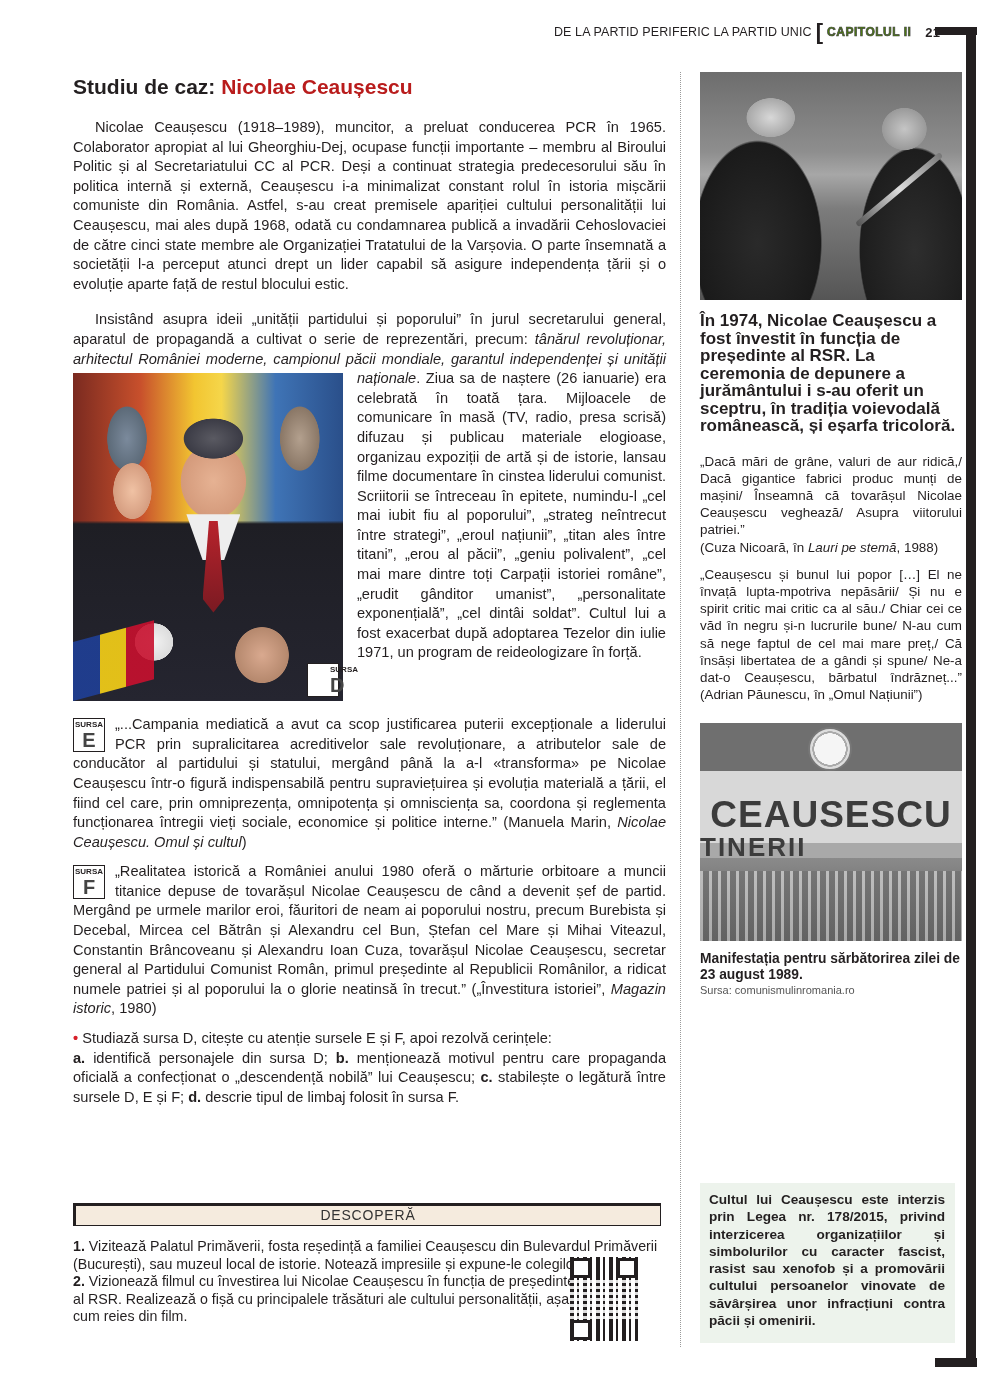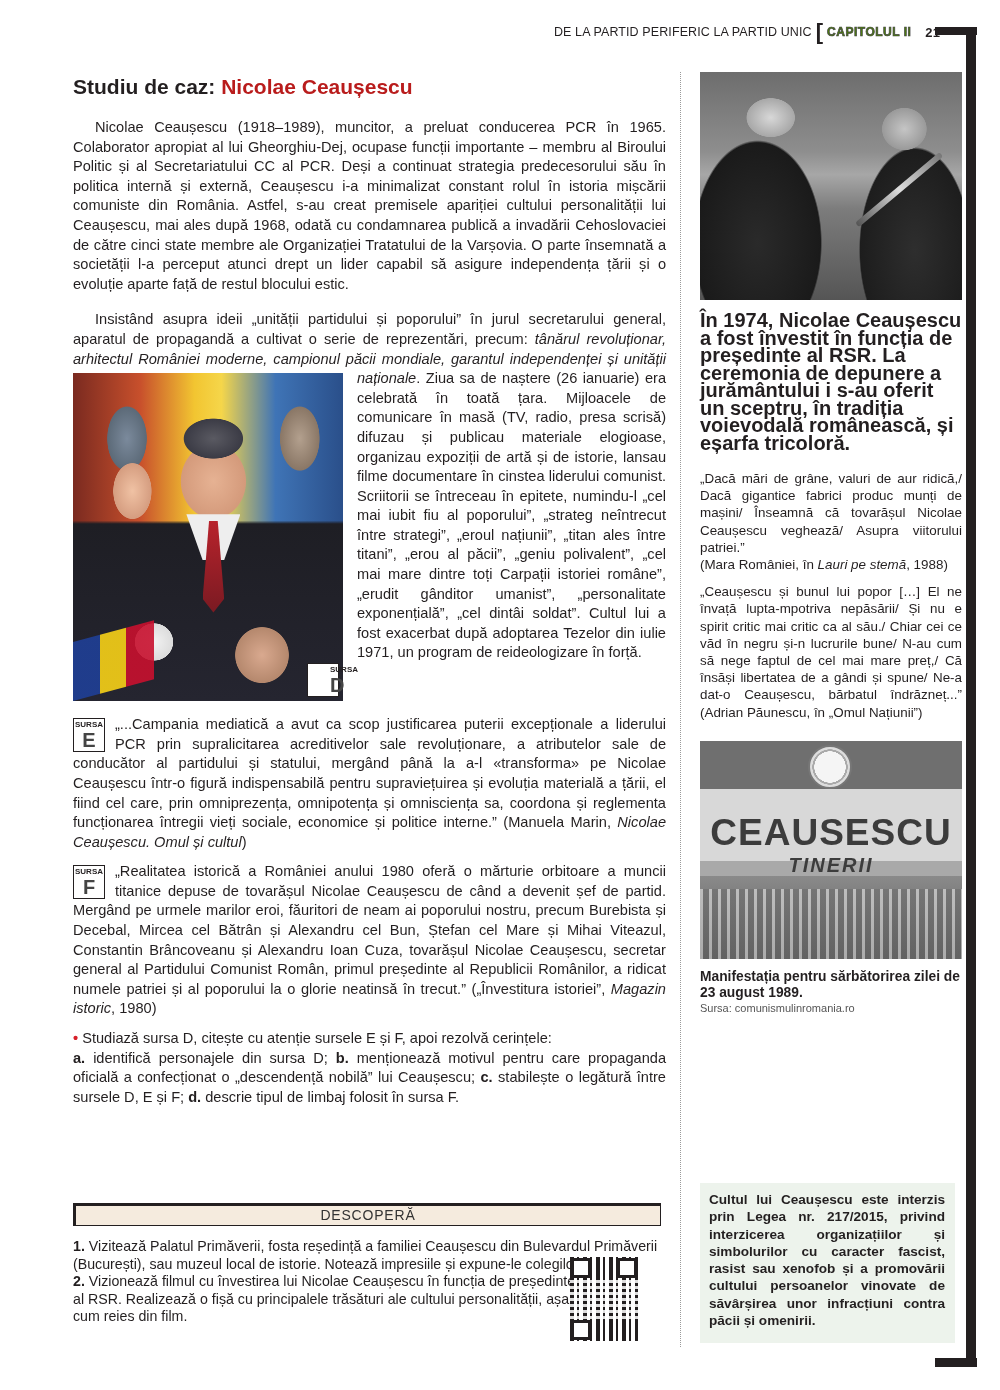--- a/index.html
+++ b/index.html
@@ -77,32 +77,32 @@
   .col-right { position: absolute; left: 700px; top: 72px; width: 262px; }
   .photo1 { width: 262px; height: 228px; position: relative; overflow: hidden;
     background:
       radial-gradient(ellipse 13% 12% at 27% 20%, #d8d8d8 0%, #a8a8a8 70%, transparent 72%),
       radial-gradient(ellipse 12% 13% at 78% 25%, #c5c5c5 0%, #9a9a9a 70%, transparent 72%),
       radial-gradient(ellipse 30% 55% at 22% 75%, #2a2a2a 0%, #1a1a1a 80%, transparent 82%),
       radial-gradient(ellipse 26% 55% at 82% 78%, #2e2e2e 0%, #1d1d1d 80%, transparent 82%),
       linear-gradient(180deg, #6d6d6d 0%, #8e8e8e 35%, #a7a7a7 45%, #7c7c7c 60%, #555 100%);
   }
   .photo1 .scepter { position: absolute; left: 60%; top: 66%; width: 42%; height: 6px; background: linear-gradient(90deg, #555, #ddd, #777); transform: rotate(-40deg); transform-origin: left center; border-radius: 3px; }
-  .caption-bold { font-size: 20px; font-weight: bold; line-height: 17.5px; margin-top: 12px; }
+  .caption-bold { font-size: 17px; font-weight: bold; line-height: 17.5px; margin-top: 12px; }
   .quote { font-size: 13.4px; line-height: 17.2px; text-align: justify; margin-top: 18px; }
   .quote em { font-style: italic; }
   .quote2 { margin-top: 10px; }
 
   .photo2 { width: 262px; height: 218px; margin-top: 20px; position: relative; overflow: hidden;
     background:
       linear-gradient(180deg, #6f6f6f 0%, #6f6f6f 22%, #d8d8d8 22%, #d8d8d8 55%, #a9a9a9 55%, #a9a9a9 62%, #8a8a8a 62%, #595959 100%);
   }
   .photo2 .portrait { position: absolute; left: 108px; top: 4px; width: 44px; height: 44px; border-radius: 50%; background: radial-gradient(circle, #f5f5f5 0 55%, #aaa 56% 62%, #ddd 63%); border: 2px solid #777; }
   .photo2 .banner-text { position: absolute; left: 0; top: 72px; width: 100%; text-align: center; font-size: 37px; font-weight: bold; color: #3c3c3c; letter-spacing: 1px; line-height: 40px; }
-  .photo2 .banner-sub { position: absolute; left: 0; top: 112px; width: 100%; text-align: center; font-size: 20px; font-weight: bold; color: #3c3c3c; letter-spacing: 2px; line-height: 24px; font-style: italic; }
+  .photo2 .banner-sub { position: absolute; left: 0; top: 112px; width: 100%; font-size: 26px; font-weight: bold; color: #3c3c3c; letter-spacing: 2px; line-height: 24px; }
   .photo2 .crowd { position: absolute; left: 0; bottom: 0; width: 100%; height: 70px; background: repeating-linear-gradient(90deg, #eee 0 3px, #6a6a6a 3px 9px); opacity: 0.55; }
 
   .caption2 { font-size: 13.8px; font-weight: bold; line-height: 16px; margin-top: 10px; }
   .source-note { font-size: 11px; color: #555; line-height: 14px; }
   .task-right { font-size: 14.2px; line-height: 18.3px; text-align: justify; margin-top: 28px; }
 
   .law-box { position: absolute; left: 700px; top: 1183px; width: 255px; height: 160px; background: #edf3ec; padding: 8px 10px 8px 9px; font-size: 13.6px; font-weight: bold; line-height: 17.3px; text-align: justify; }
 </style>
 </head>
 <body>
@@ -174,29 +174,29 @@
 <div class="divider"></div>
 
 <div class="col-right">
   <div class="photo1">
       <span class="scepter" style="display:block"></span>
     </div>
   <p class="caption-bold">În 1974, Nicolae Ceaușescu a fost învestit în funcția de președinte al RSR. La ceremonia de depunere a jurământului i s-au oferit un sceptru, în tradiția voievodală românească, și eșarfa tricoloră.</p>
 
   <p class="quote">
     <span>„Dacă mări de grâne, valuri de aur ridică,/ Dacă gigantice fabrici produc munți de mașini/ Înseamnă că tovarășul Nicolae Ceaușescu veghează/ Asupra viitorului patriei.”</span><br>
-    <span>(Mara României, în </span><em>Lauri pe stemă</em><span>, 1988)</span>
+    <span>(Cuza Nicoară, în </span><em>Lauri pe stemă</em><span>, 1988)</span>
   </p>
 
   <p class="quote quote2">„Ceaușescu și bunul lui popor […] El ne învață lupta-mpotriva nepăsării/ Și nu e spirit critic mai critic ca al său./ Chiar cei ce văd în negru și-n lucrurile bune/ N-au cum să nege faptul de cel mai mare preț,/ Că însăși libertatea de a gândi și spune/ Ne-a dat-o Ceaușescu, bărbatul îndrăzneț...” (Adrian Păunescu, în „Omul Națiunii”)</p>
 
   <div class="photo2">
     <span class="portrait" style="display:block"></span>
     <span class="banner-text" style="display:block">CEAUSESCU</span>
     <span class="banner-sub" style="display:block">TINERII</span>
     <span class="crowd" style="display:block"></span>
   </div>
   <p class="caption2">Manifestația pentru sărbătorirea zilei de 23 august 1989.</p>
   <p class="source-note">Sursa: comunismulinromania.ro</p>
 
 </div>
 
-<div class="law-box">Cultul lui Ceaușescu este interzis prin Legea nr. 217/2015, privind interzicerea organizațiilor și simbolurilor cu caracter fascist, rasist sau xenofob și a promovării cultului persoanelor vinovate de săvârșirea unor infracțiuni contra păcii și omenirii.</div>
+<div class="law-box">Cultul lui Ceaușescu este interzis prin Legea nr. 178/2015, privind interzicerea organizațiilor și simbolurilor cu caracter fascist, rasist sau xenofob și a promovării cultului persoanelor vinovate de săvârșirea unor infracțiuni contra păcii și omenirii.</div>
 
 </body></html>

